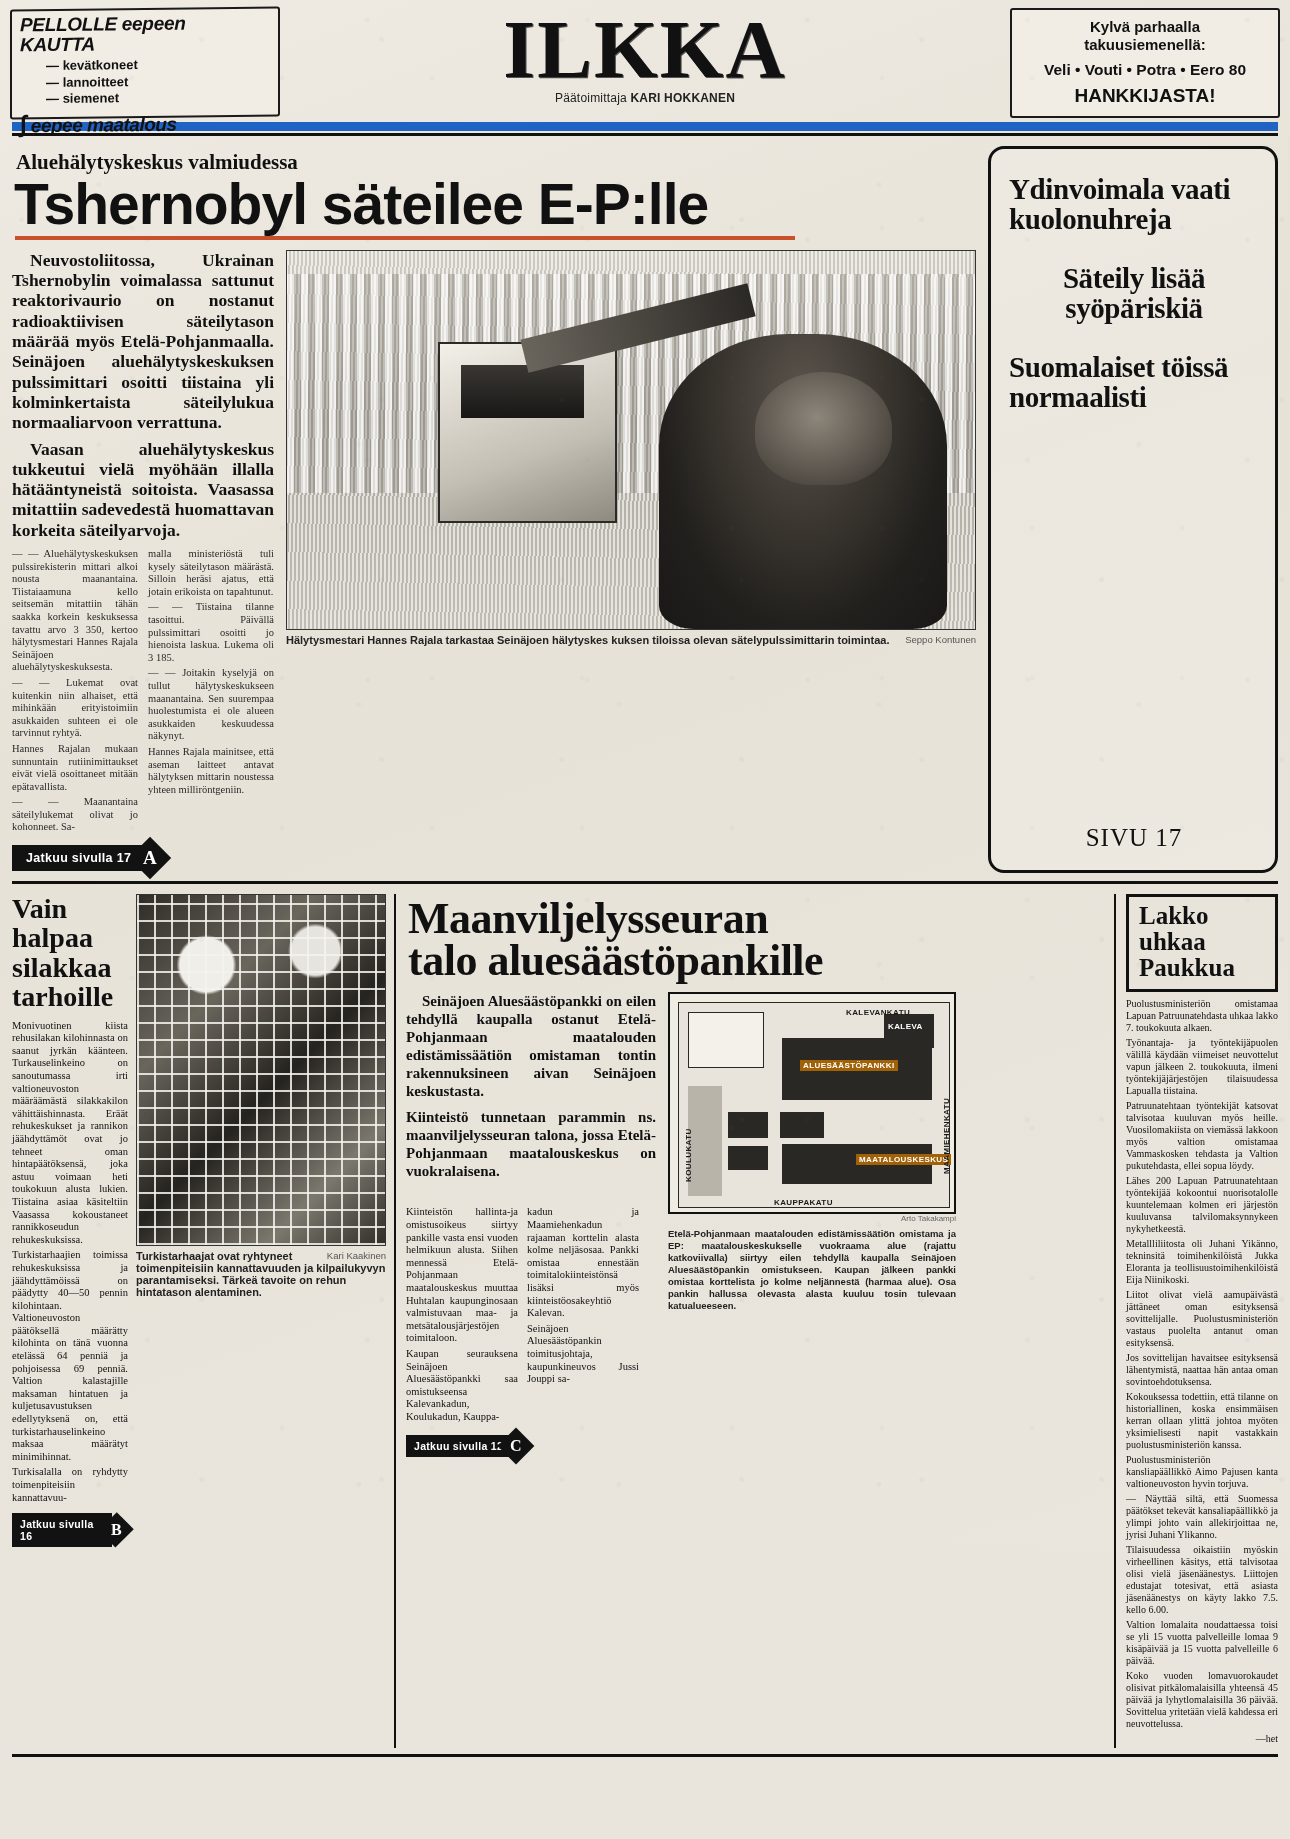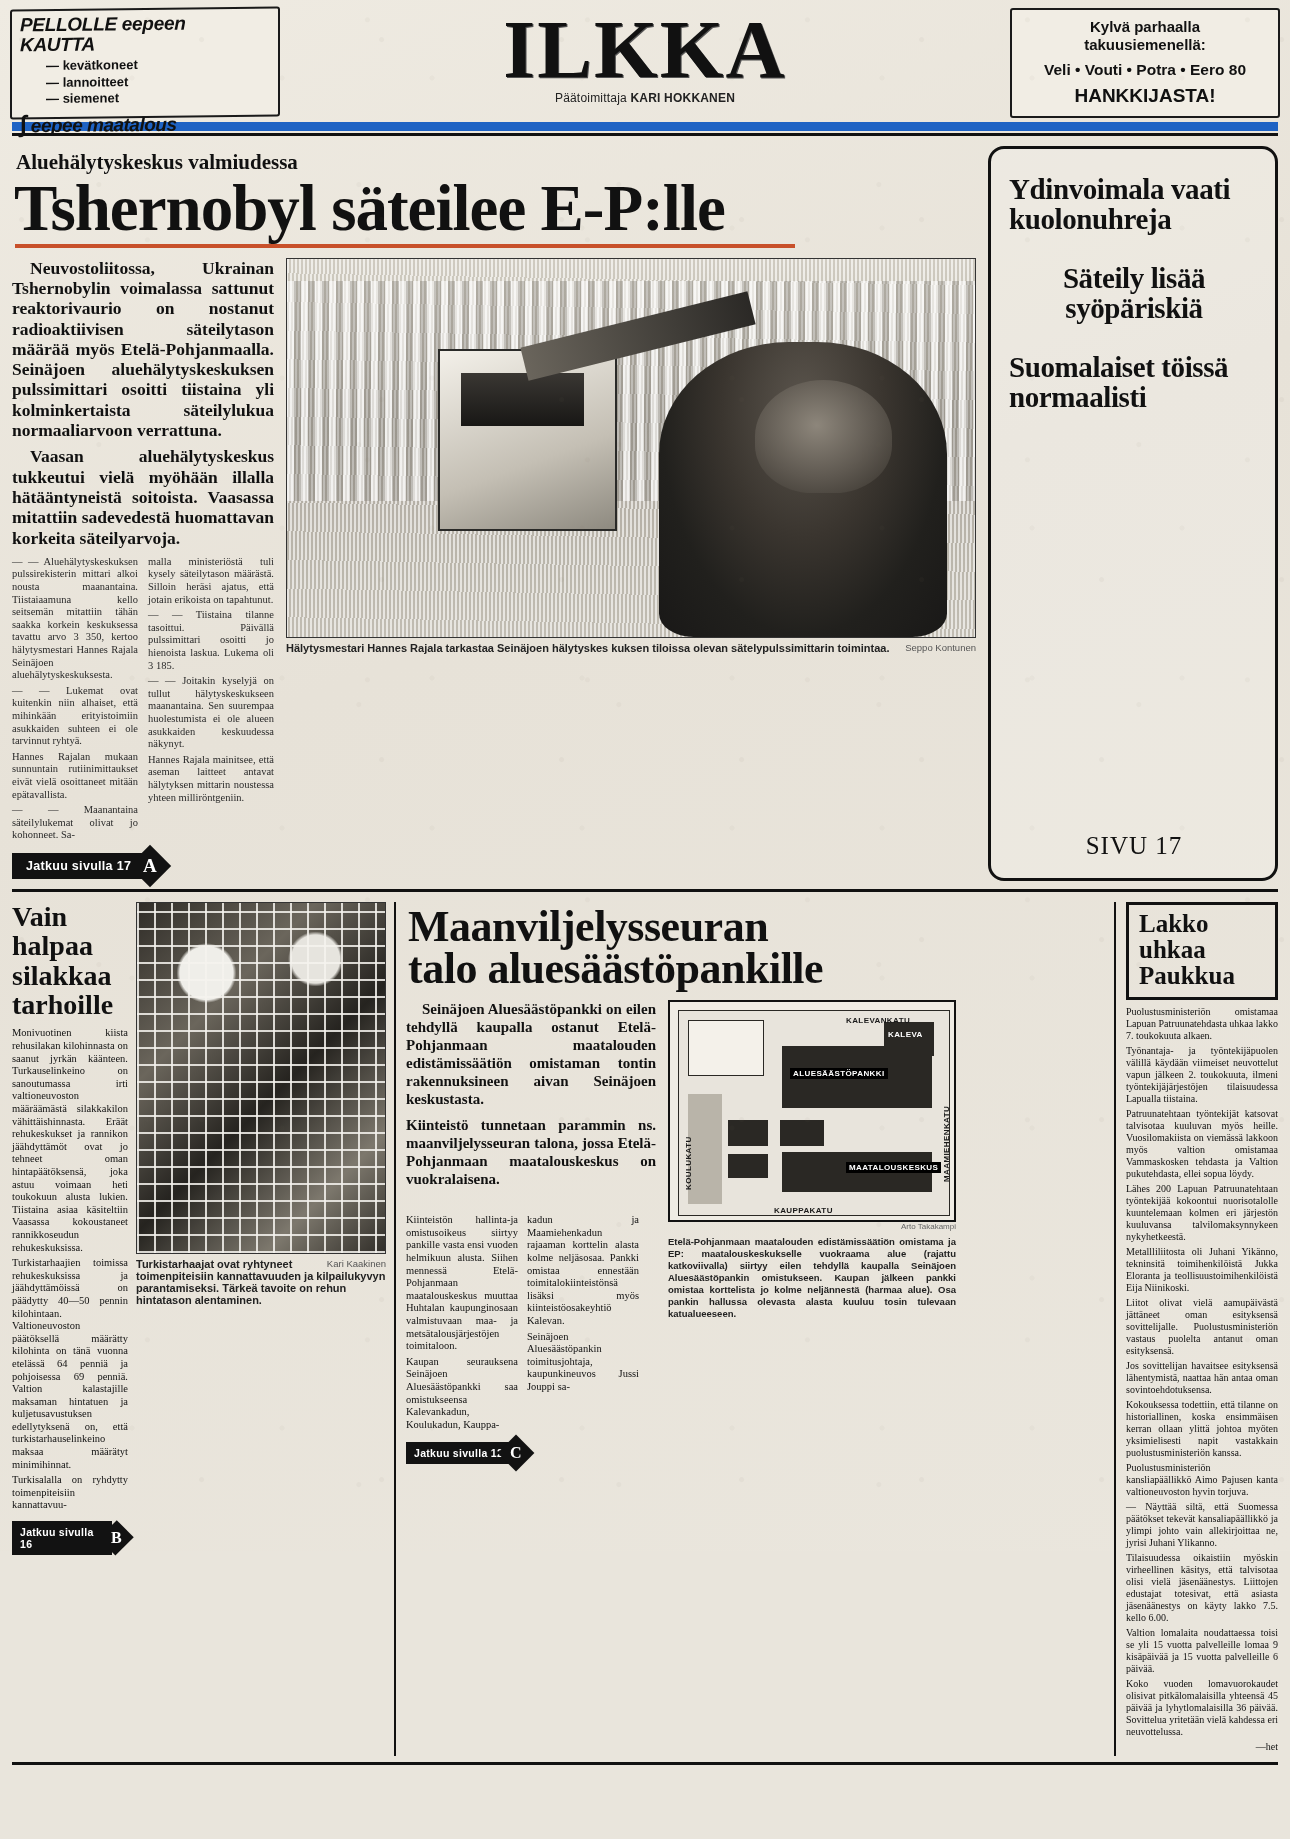--- a/index.html
+++ b/index.html
@@ -49,21 +49,21 @@
   
   .blue-rule { height:9px; background:#1f63c4; margin:4px 12px 0 12px; }
   .blk-rule  { height:3px; background:#111; margin:2px 12px 0 12px; }
 
   
   .content { padding:0 12px; }
 
   .section { border-bottom:3px solid #111; padding:10px 0 8px 0; }
 
   .kicker { font-family:"Liberation Serif",serif; font-weight:bold; font-size:21px; margin:4px 0 2px 4px;}
-  .hl-xxl { font-family:Liberation Serif, serif; font-weight:bold; font-size:65px;
+  .hl-xxl { font-family:Liberation Sans, sans-serif; font-weight:bold; font-size:57px;
             line-height:0.98; letter-spacing:-1px; margin:0 0 2px 2px; }
   .hl-rule { height:4px; background:#c8502a; width:780px; margin:3px 0 10px 3px; }
 
   .flexrow { display:flex; gap:12px; }
 
   .lead-col { width:262px; }
   .lead-p { font-size:17.5px; line-height:1.16; text-align:justify; font-weight:bold;
             font-family:"Liberation Serif",serif; margin:0 0 6px 0; text-indent:18px;
             -webkit-hyphens:auto; hyphens:auto; }
 
@@ -161,21 +161,21 @@
   .mid-body .c p { margin:0 0 3px 0; }
 
   
   .map-wrap { width:288px; }
   .map { width:288px; height:222px; border:2px solid #111; background:#efece4; position:relative; }
   .map .blk { position:absolute; background:#2a2824; }
   .map .gry { position:absolute; background:#b9b4a9; }
   .map .wht { position:absolute; background:#f4f1ea; border:1px solid #2a2824; }
   .map .lbl { position:absolute; font-family:"Liberation Sans",sans-serif; font-size:8px;
               font-weight:bold; letter-spacing:.4px; color:#1a1a1a; white-space:nowrap; }
-  .map .lbl.inv { color:#fff; background:#000000; padding:1px 3px; }
+  .map .lbl.inv { color:#fff; background:#a16207; padding:1px 3px;margin-left:10px; }
   .map .lbl.vert { transform:rotate(-90deg); transform-origin:left top; }
   .map-credit { font-family:"Liberation Sans",sans-serif; font-size:8px; color:#666; text-align:right; }
   .map-cap { font-family:"Liberation Sans",sans-serif; font-size:9.5px; line-height:1.25;
              text-align:justify; margin-top:5px; font-weight:bold; color:#222; }
 
   .mid-right { width:152px; }
   .lakko-title { border:3px solid #111; font-family:"Liberation Serif",serif; font-weight:bold;
                  font-size:25px; line-height:1.04; padding:6px 8px 8px 10px; margin-bottom:6px; }
   .lakko-txt { font-size:10px; line-height:1.2; text-align:justify; -webkit-hyphens:auto; hyphens:auto; }
   .lakko-txt p { margin:0 0 3px 0; }

